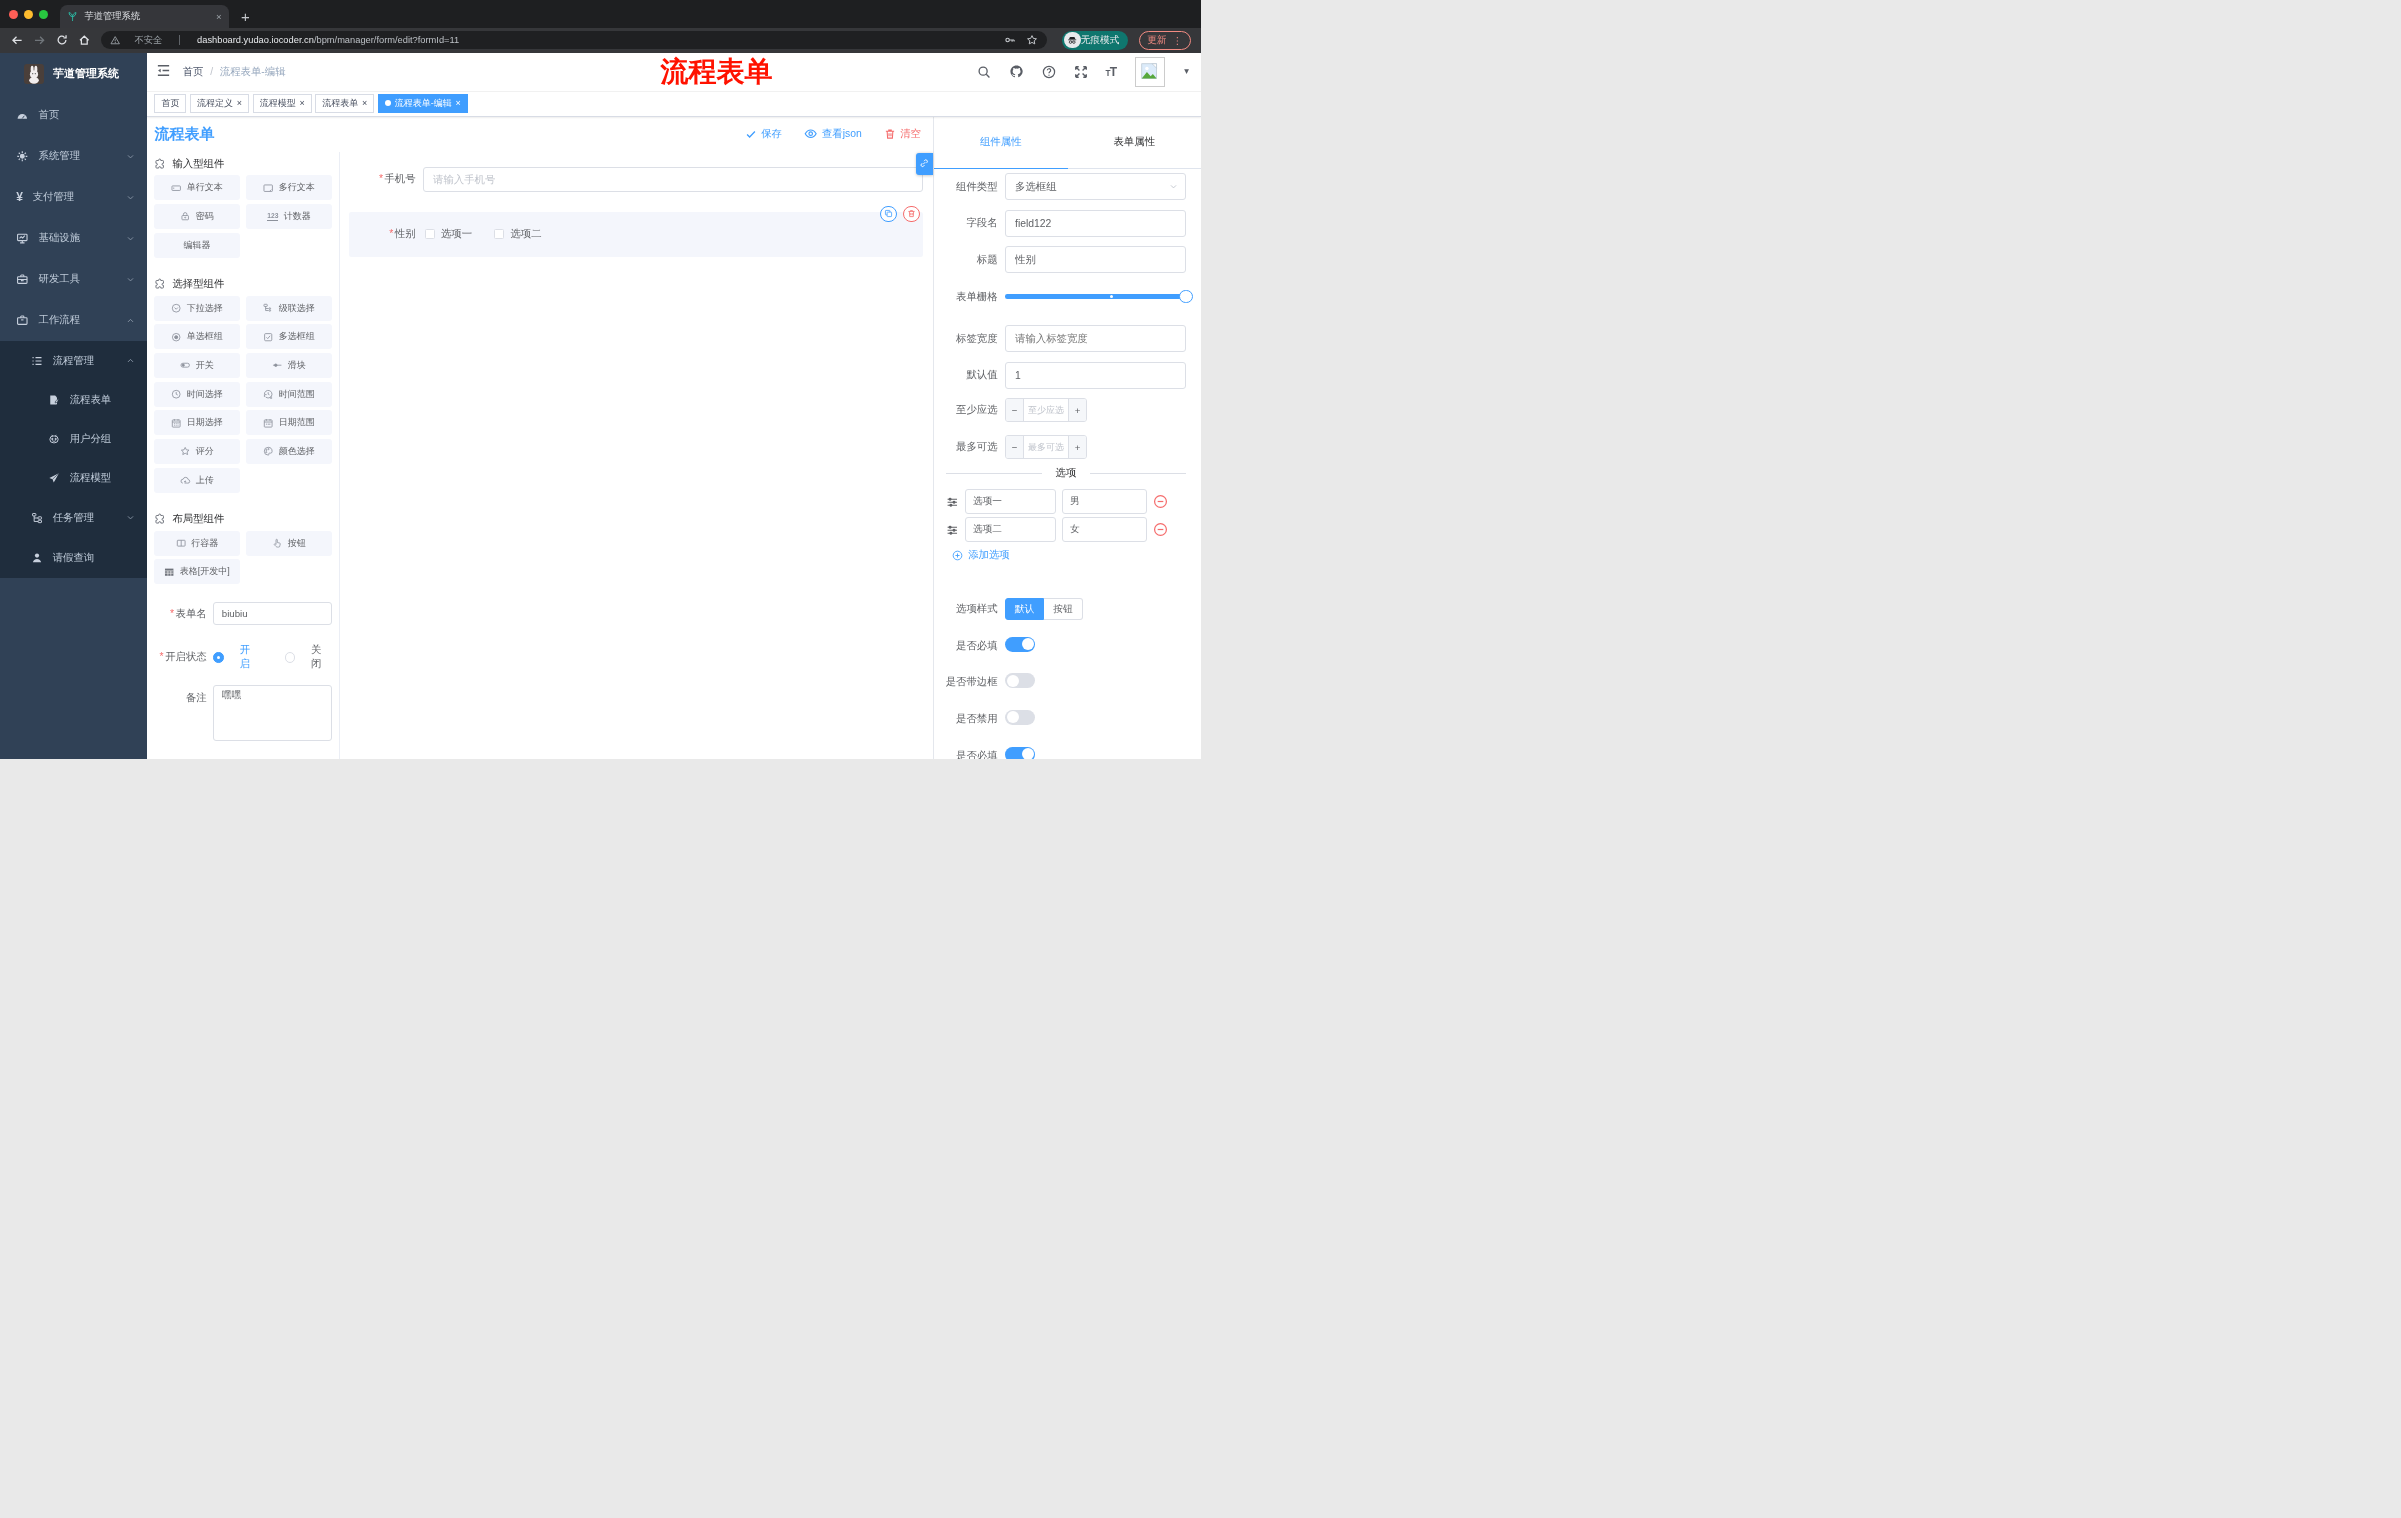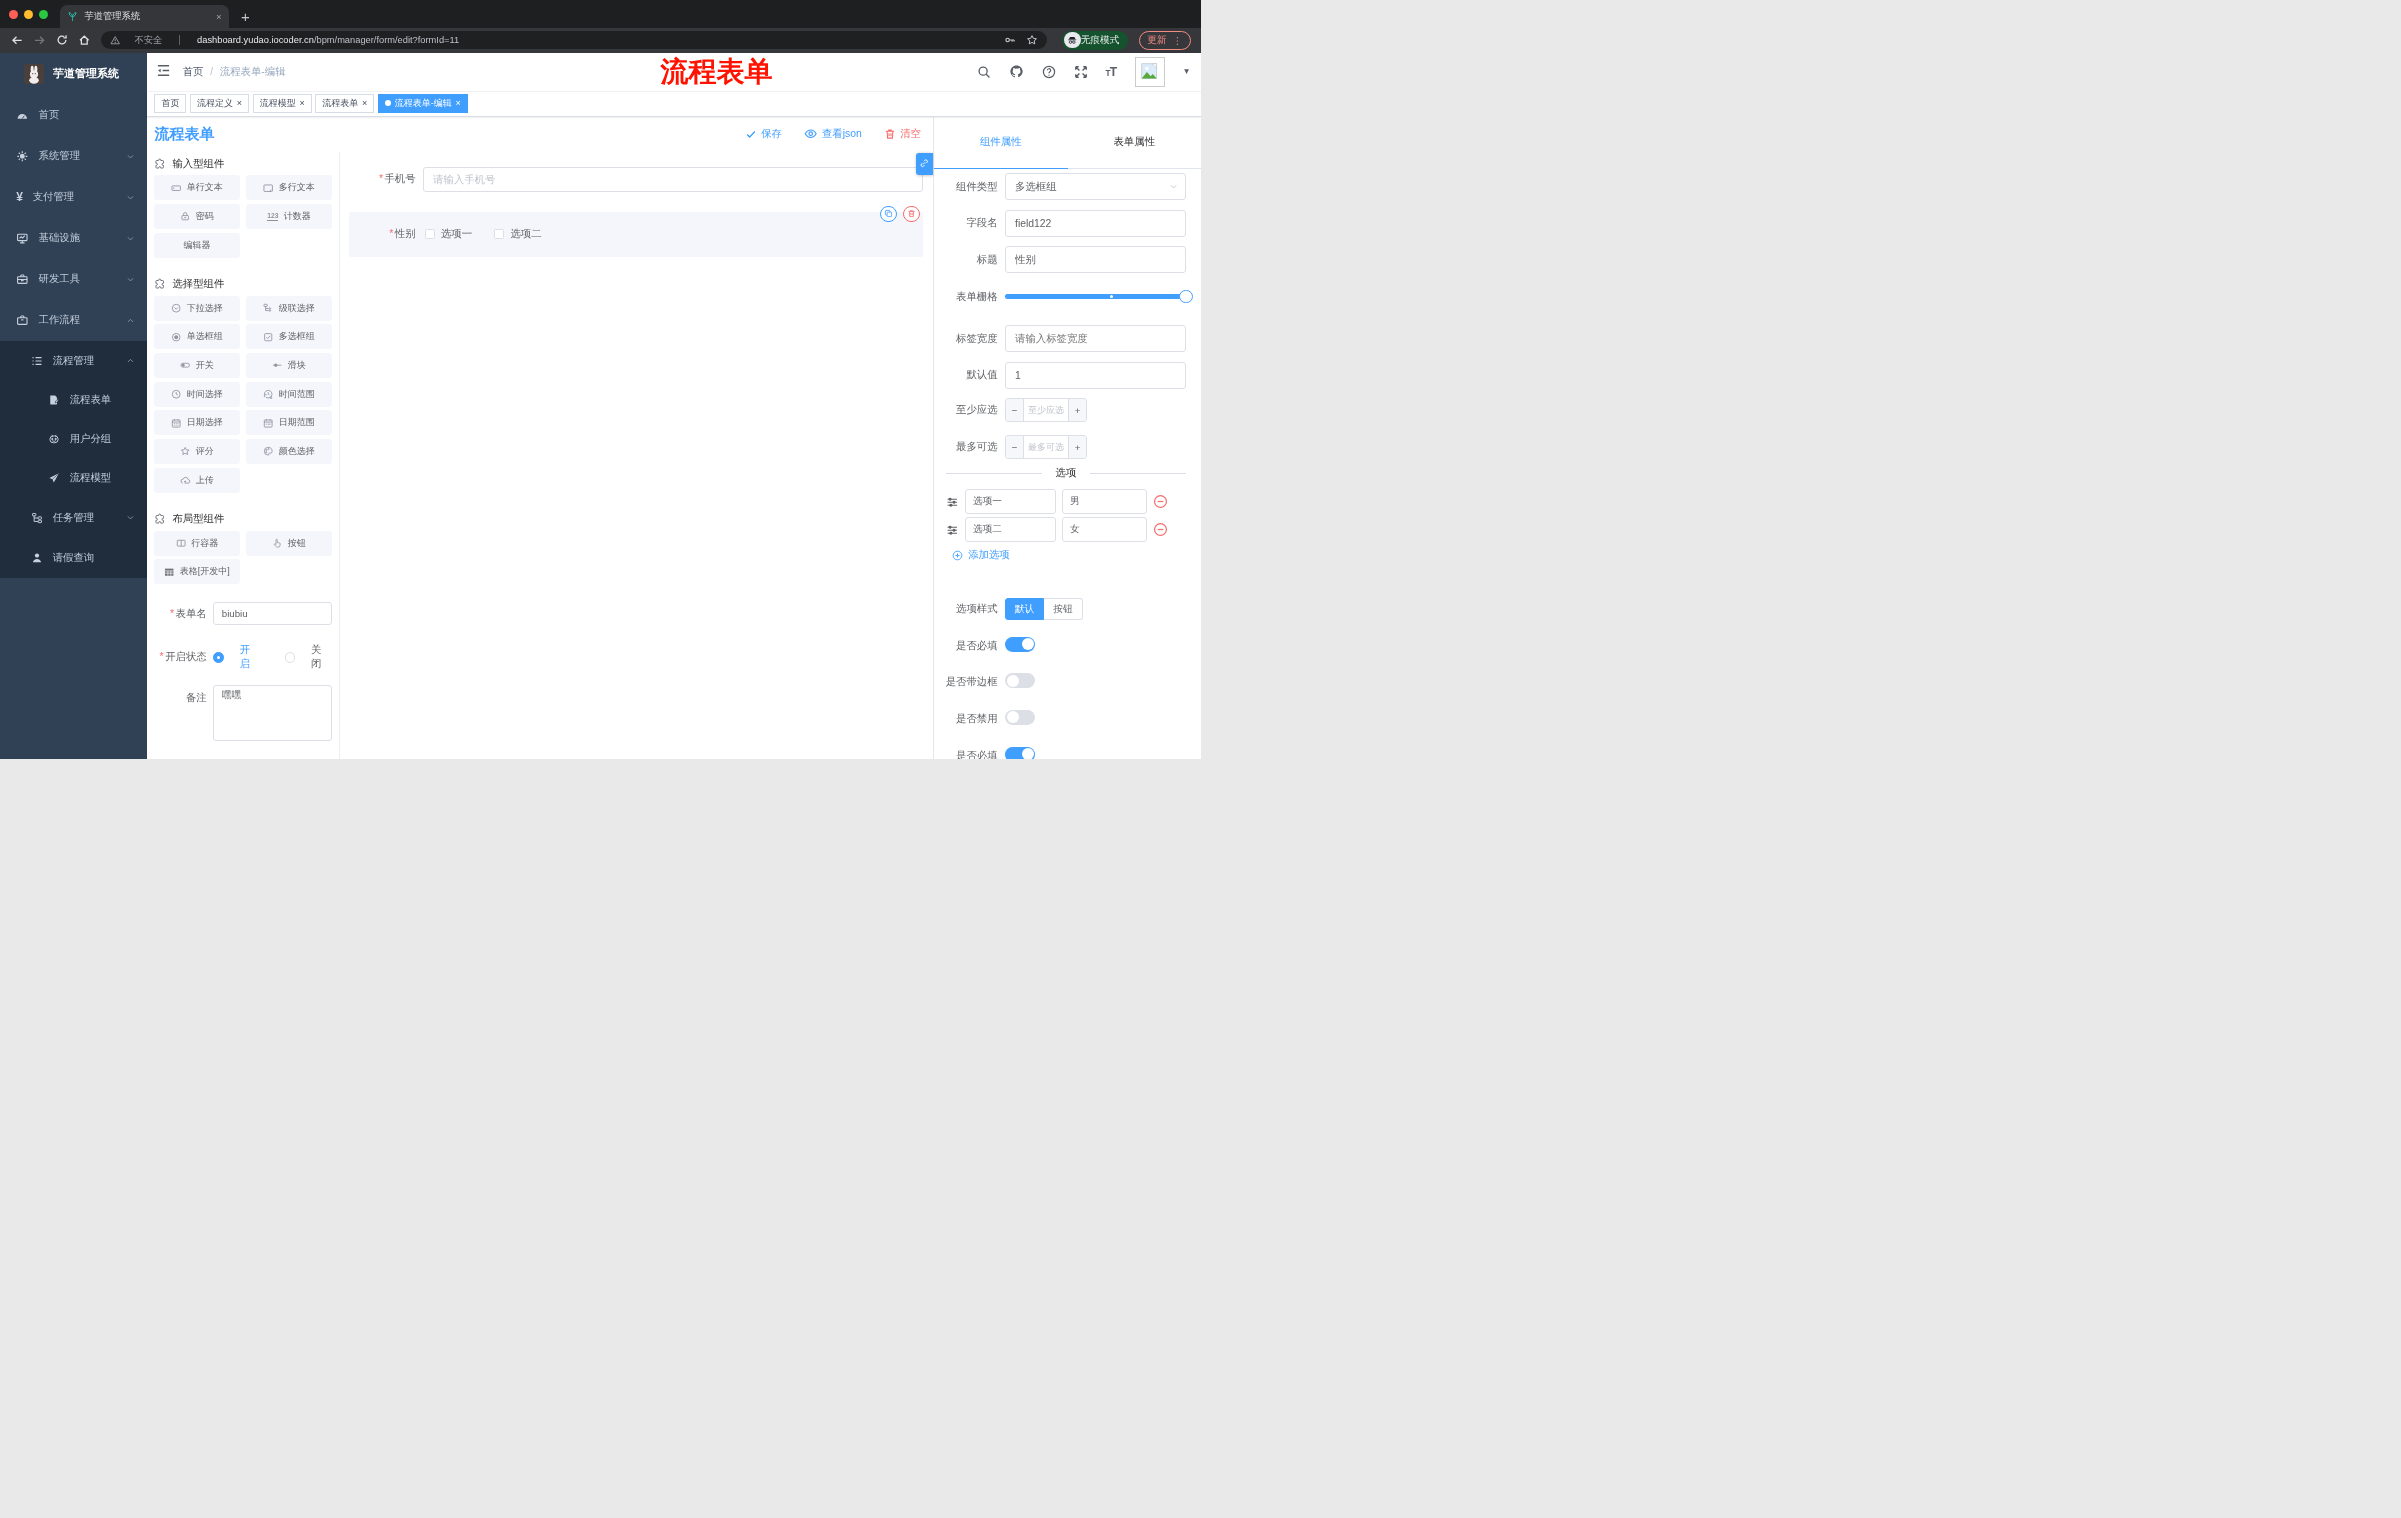--- a/index.html
+++ b/index.html
@@ -19,21 +19,21 @@
   .newtab{color:#c4c7cc;font-size:15px;line-height:15px;margin:0 0 4.5px 12px;cursor:pointer}
   .btoolbar{height:24.5px;background:#36373a;display:flex;align-items:center;padding:0 7.4px;gap:3px}
   .nbtn{width:19.3px;height:19.3px;display:flex;align-items:center;justify-content:center;color:#dfe1e5;cursor:pointer}
   .nbtn.dim{color:#70757a}
   .urlbar{flex:1;height:18px;background:#1f2022;border-radius:9px;display:flex;align-items:center;
     padding:0 9px;margin:0 4.5px;color:#9aa0a6;font-size:9.3px;gap:14px}
   .urldiv{width:0.7px;height:10.4px;background:#5f6368;margin:0 3px}
   .urldomain{color:#e8eaed}
   .urlpath{color:#bdc1c6}
   .urlicons{margin-left:auto;display:flex;gap:10.4px;align-items:center;color:#c4c7cc}
-  .incog{display:flex;align-items:center;color:#e8eaed;font-size:9.7px;margin:0 7.4px;background:#14532d;border-radius:10.4px;padding:1.5px 9px 1.5px 2.2px}
+  .incog{display:flex;align-items:center;color:#e8eaed;font-size:9.7px;margin:0 7.4px;background:#0f766e;border-radius:10.4px;padding:1.5px 9px 1.5px 2.2px}
   .incog-circ{width:16.3px;height:16.3px;border-radius:50%;background:#e8eaed;display:flex;align-items:center;justify-content:center}
   .updbtn{display:flex;align-items:center;gap:6px;border:0.7px solid #f28b82;color:#f28b82;
     border-radius:10.4px;height:19.3px;padding:0 7.4px;font-size:9.7px;cursor:pointer;margin-right:3px}
 
   
   .app{display:flex;height:707px}
   .sidebar{width:147px;background:#304156;flex:none;display:flex;flex-direction:column}
   .slogo{height:42px;display:flex;align-items:center;gap:9px;padding-left:24px}
   .slogo .stitle{color:#fff;font-size:11px;font-weight:bold}
   .logoimg{width:20px;height:20px;border-radius:3px;overflow:hidden;flex:none}

